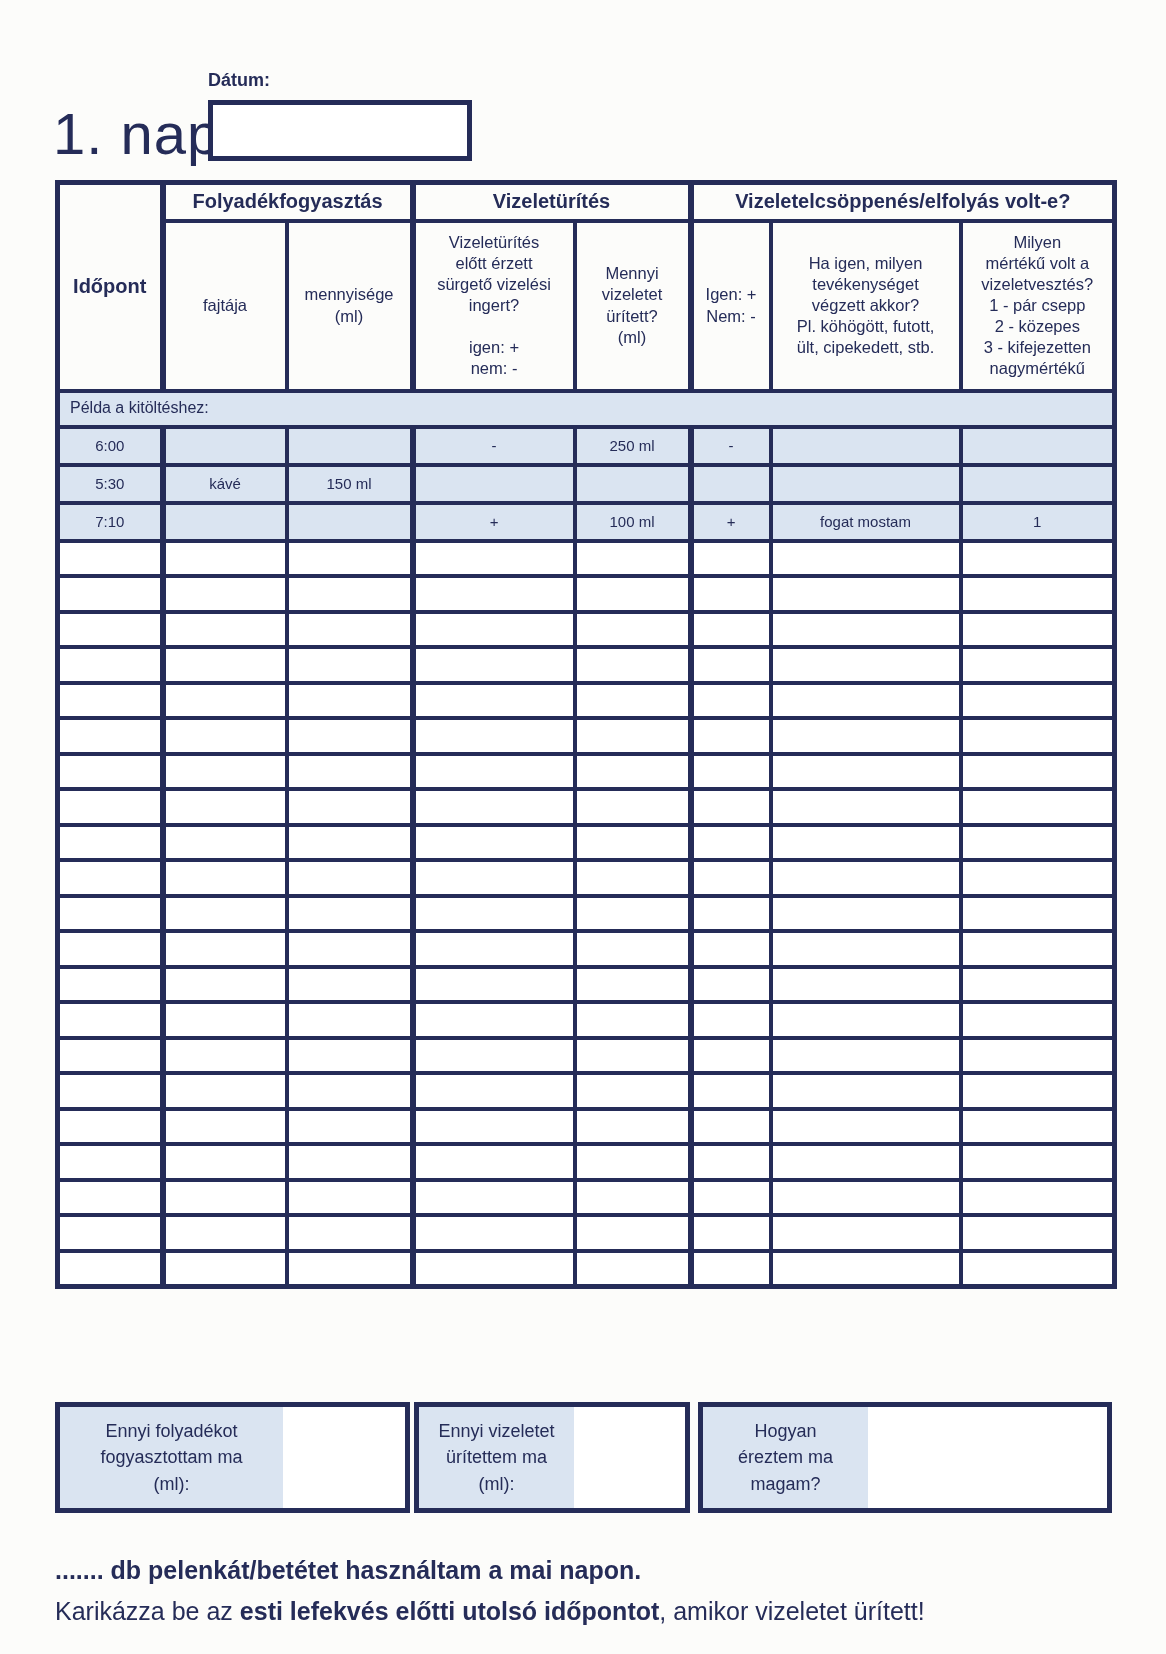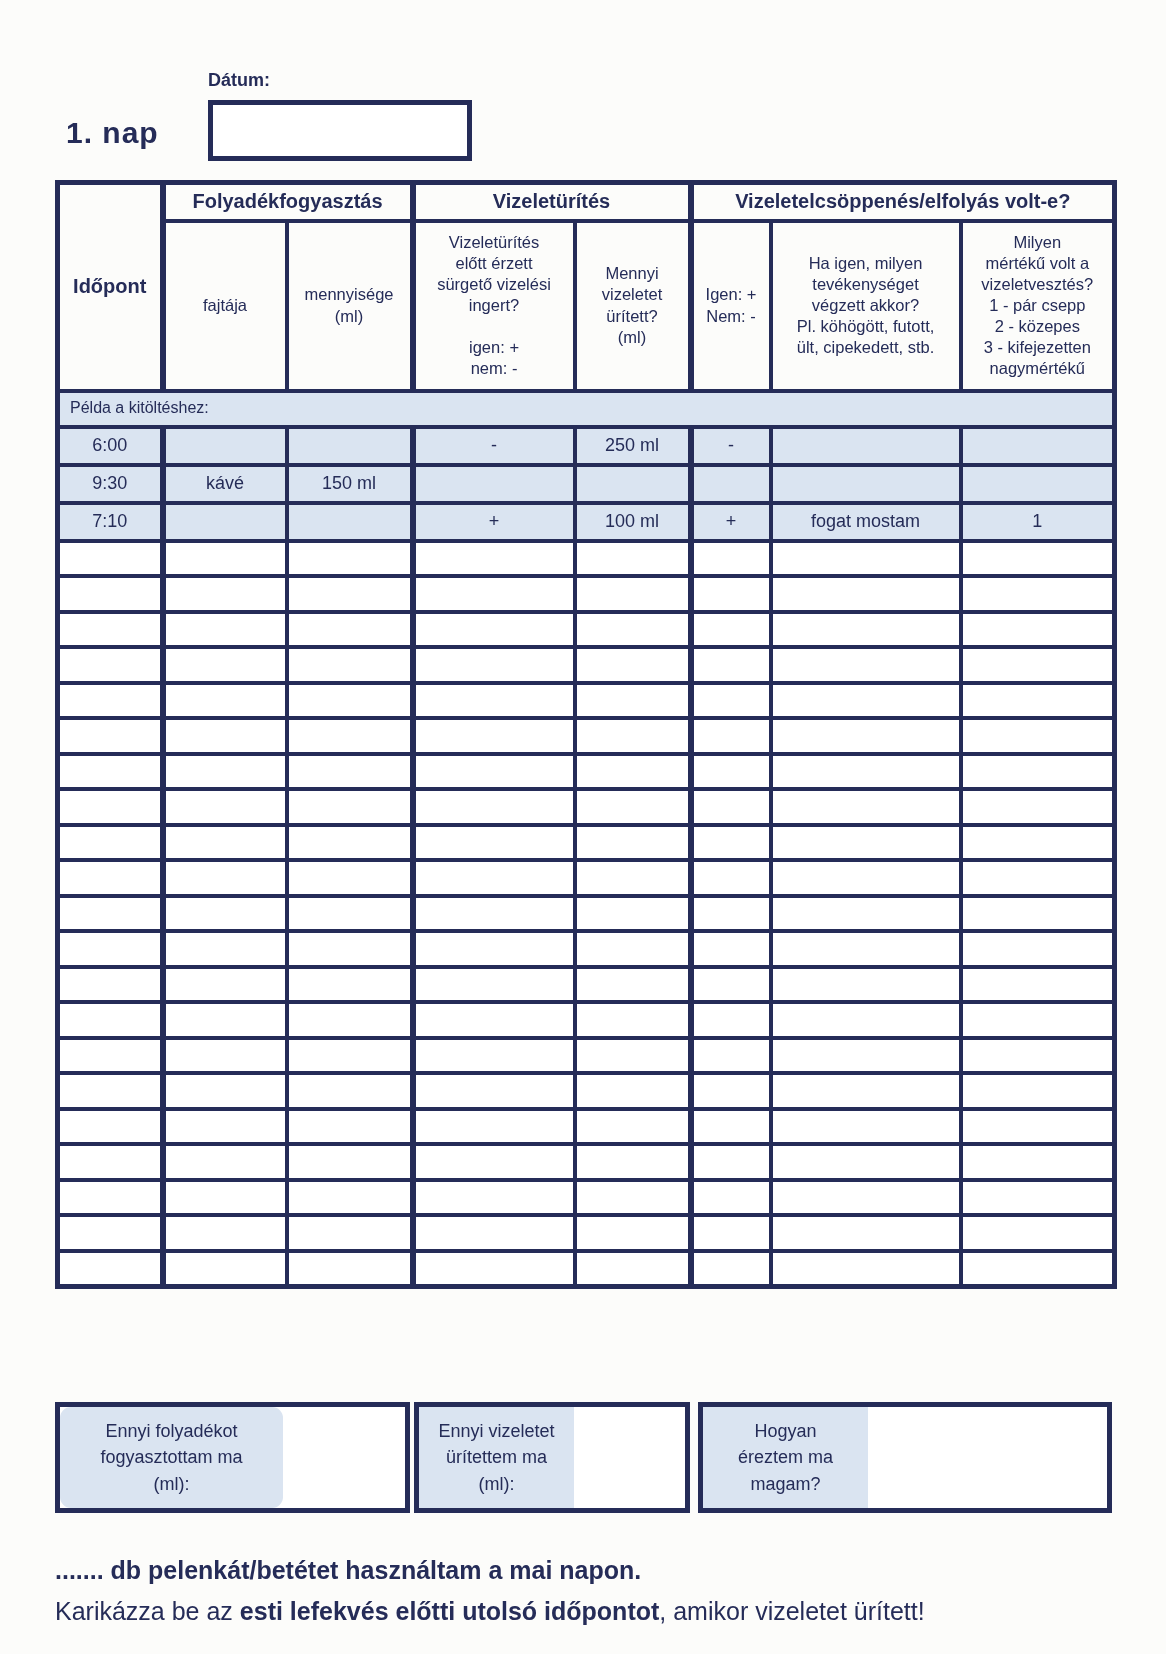--- a/index.html
+++ b/index.html
@@ -18,23 +18,23 @@
     font-family: "Liberation Sans", sans-serif;
     color: var(--navy);
     overflow: hidden;
   }
 
   
   .day-title {
     position: absolute;
     left: 50px;
     top: 102px;
-    margin: 16px;
-    font-size: 30px;
-    font-weight: 700;
+    margin: 3px;
+    font-size: 58px;
+    font-weight: 400;
     letter-spacing: 1px;
     line-height: 1;
   }
   .date-label {
     position: absolute;
     left: 208px;
     top: 70px;
     font-size: 18px;
     font-weight: 700;
   }
@@ -81,21 +81,21 @@
   .example-label-row td {
     height: 36px;
     background: var(--lb);
     text-align: left;
     padding-left: 10px;
     font-size: 16px;
   }
   .example-row td {
     height: 38px;
     background: var(--lb);
-    font-size: 18px;
+    font-size: 15px;
     margin-top: 48px;
   }
   .empty-row td {
     height: 35.5px;
     background: #ffffff;
   }
 
   
   .summary {
     position: absolute;
@@ -116,21 +116,21 @@
   .sum3 { width: 414px; }
   .sum-label {
     background: var(--lb);
     display: flex;
     align-items: center;
     justify-content: center;
     text-align: center;
     font-size: 18px;
     line-height: 1.45;
   }
-  .sum1 .sum-label { width: 223px; border-radius: 11px; }
+  .sum1 .sum-label { width: 223px; }
   .sum2 .sum-label { width: 155px; }
   .sum3 .sum-label { width: 165px; }
   .sum-fill { flex: 1; background: #ffffff; }
 
   
   .footer {
     position: absolute;
     left: 55px;
     top: 1554px;
     font-size: 25px;
@@ -206,21 +206,21 @@
         <td>6:00</td>
         <td class="sep"></td>
         <td></td>
         <td class="sep">-</td>
         <td>250 ml</td>
         <td class="sep">-</td>
         <td></td>
         <td></td>
       </tr>
       <tr class="example-row">
-        <td>9:30</td>
+        <td>5:30</td>
         <td class="sep">kávé</td>
         <td>150 ml</td>
         <td class="sep"></td>
         <td></td>
         <td class="sep"></td>
         <td></td>
         <td></td>
       </tr>
       <tr class="example-row">
         <td>7:10</td>

